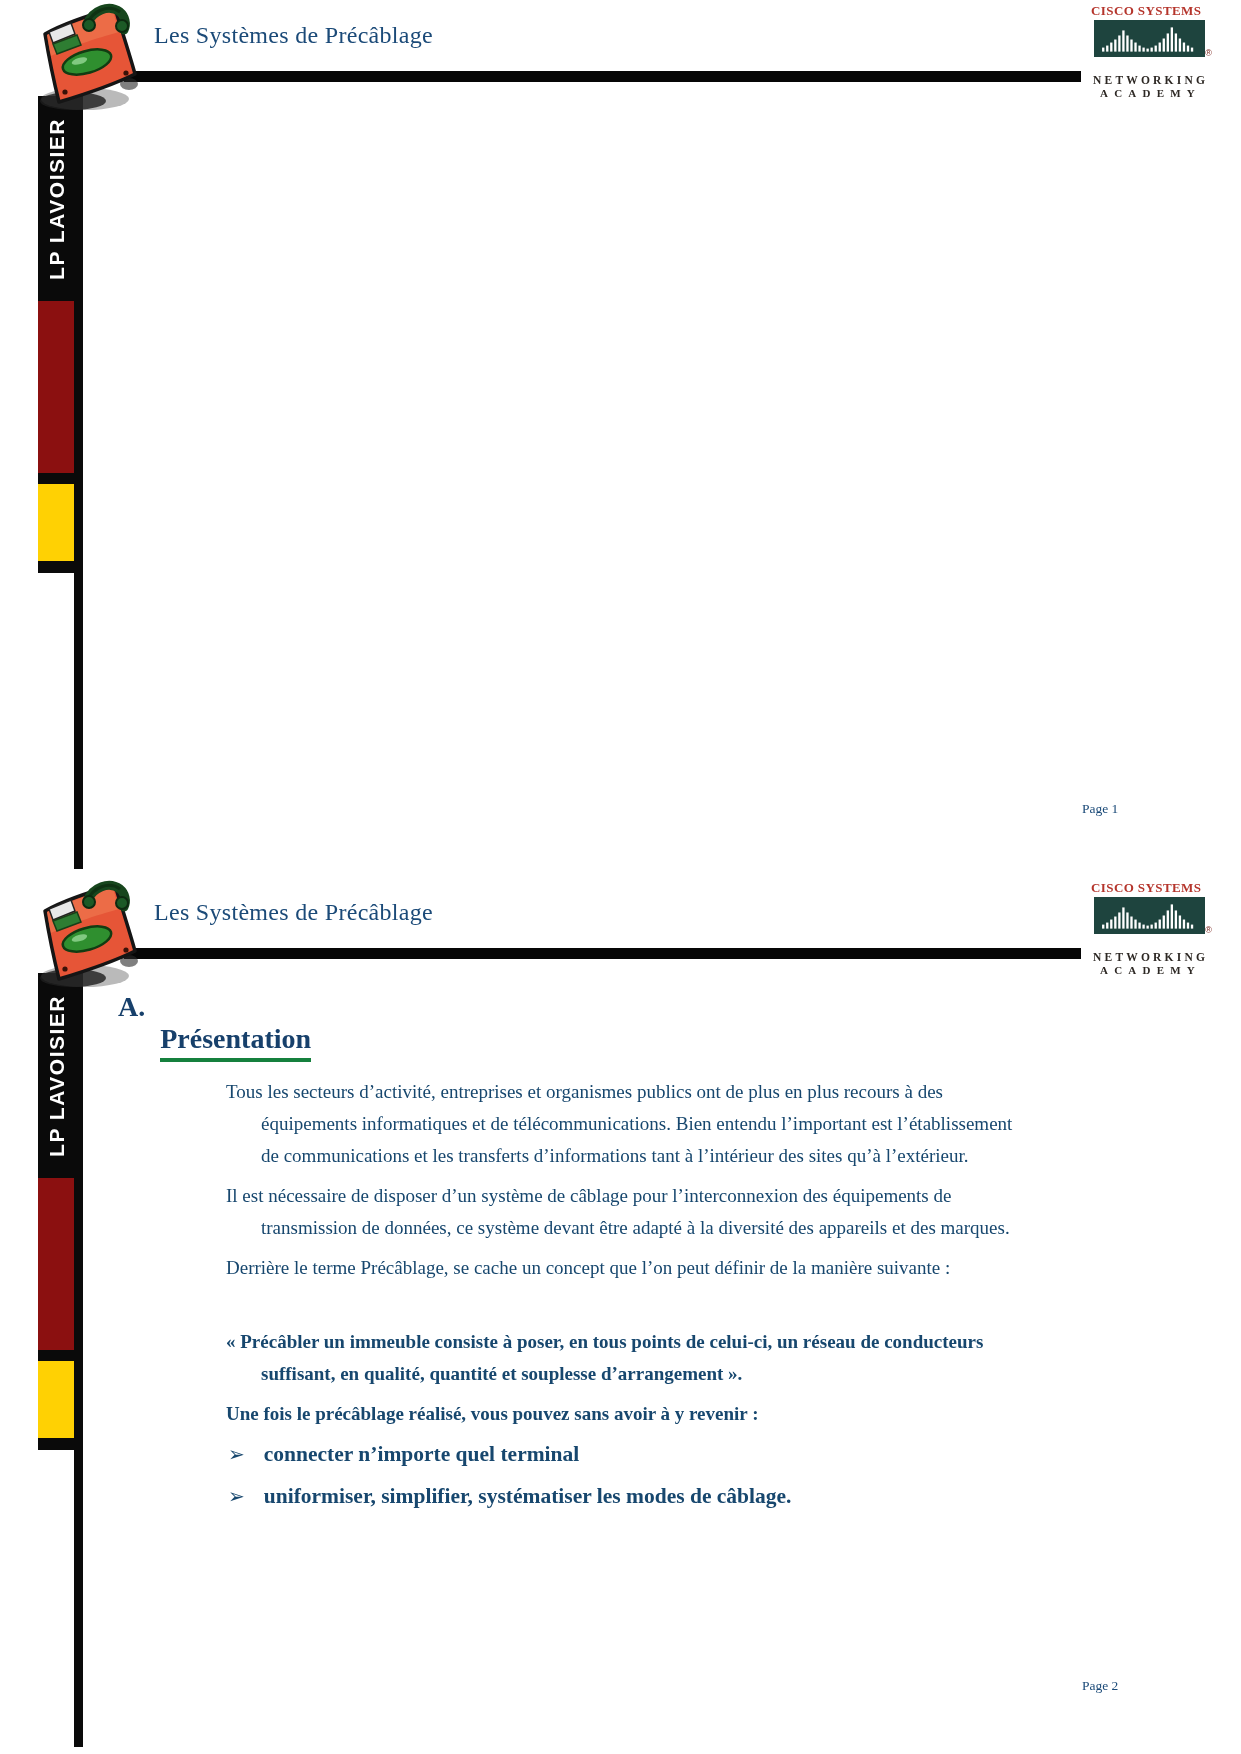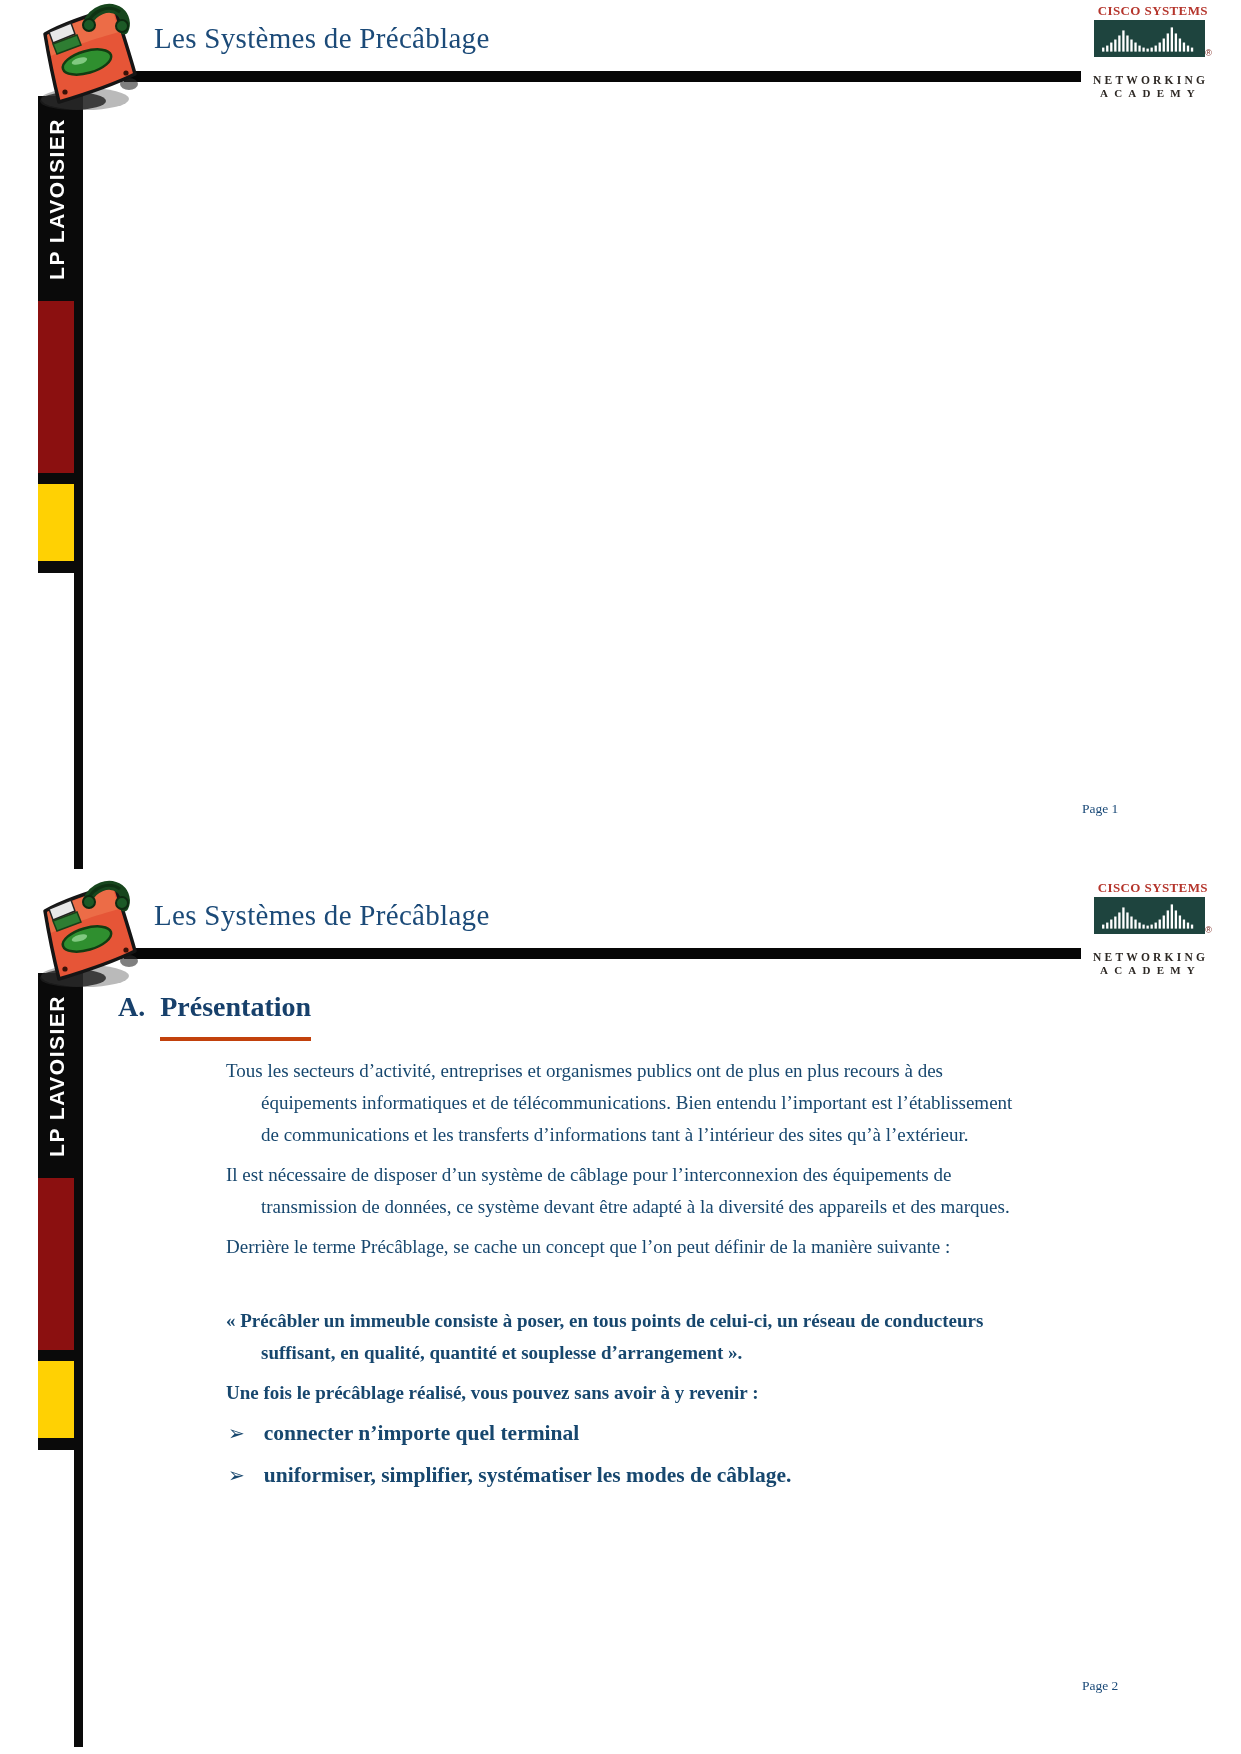--- a/index.html
+++ b/index.html
@@ -8,29 +8,29 @@
     width:1241px; height:1754px; background:#ffffff;
     font-family:"Liberation Serif","DejaVu Serif",serif;
     position:relative;
   }
   .page { position:relative; width:1241px; height:877px; overflow:hidden; background:#fff; }
 
   
   .school-logo { position:absolute; left:22px; top:0; width:122px; height:112px; z-index:5; }
   .header-title {
     position:absolute; left:154px; top:22px;
-    font-size:29px; color:#1b4a78; letter-spacing:0.3px; z-index:3;
+    font-size:24px; color:#1b4a78; letter-spacing:0.3px; z-index:3;
   }
   .header-bar { position:absolute; left:124px; top:71px; width:957px; height:11px; background:#060606; z-index:2; }
 
   
   .cisco { position:absolute; left:1091px; top:3px; width:117px; z-index:4; }
   .cisco-brand {
     font-family:"Liberation Serif",serif; font-weight:bold;
-    font-size:13px; color:#b5352c; text-align:right; letter-spacing:0.4px;
+    font-size:13px; color:#b5352c; text-align:left; letter-spacing:0.4px;
     white-space:nowrap;
   }
   .cisco-rect { position:relative; width:111px; height:37px; background:#1e443e; margin:1px auto 0; }
   .cisco-rect svg { display:block; width:100%; height:100%; }
   .cisco-reg { position:absolute; right:-7px; bottom:-1px; font-size:9px; color:#7a241c; font-family:"Liberation Sans",sans-serif; }
   .cisco-net {
     margin-top:17px; font-size:11.5px; font-weight:bold; color:#2d2824;
     letter-spacing:3.2px; text-align:left; padding-left:2px; white-space:nowrap;
   }
   .cisco-acad {
@@ -60,21 +60,21 @@
     letter-spacing:1px; text-shadow:3px 3px 0 #b7c3d6;
   }
   .page-number {
     position:absolute; left:1082px; top:801px;
     font-size:13.5px; color:#1b4a78;
   }
 
   
   .content { position:absolute; left:118px; top:114px; width:912px; color:#17476e; }
   .section-heading { display:flex; align-items:flex-start; gap:15px; font-size:28px; font-weight:bold; color:#17406b; }
-  .section-title-text { border-bottom:4px solid #c2410c; padding-bottom:14px; }
+  .section-title-text { border-bottom:4px solid #15803d; padding-bottom:3px;margin-top:32px; }
   .body-text { margin-top:14px; padding-left:108px; width:905px; }
   .body-text p {
     font-size:19px; line-height:32px; margin:0 0 8px 0;
     padding-left:35px; text-indent:-35px;
   }
   .quote { font-weight:bold; margin-top:42px !important; }
   .lead-in { font-weight:bold; }
   .bullets { list-style:none; margin:4px 0 0 0; padding:0 0 0 2px; }
   .bullets li {
     display:flex; gap:19px; font-size:21.5px; line-height:32px;

